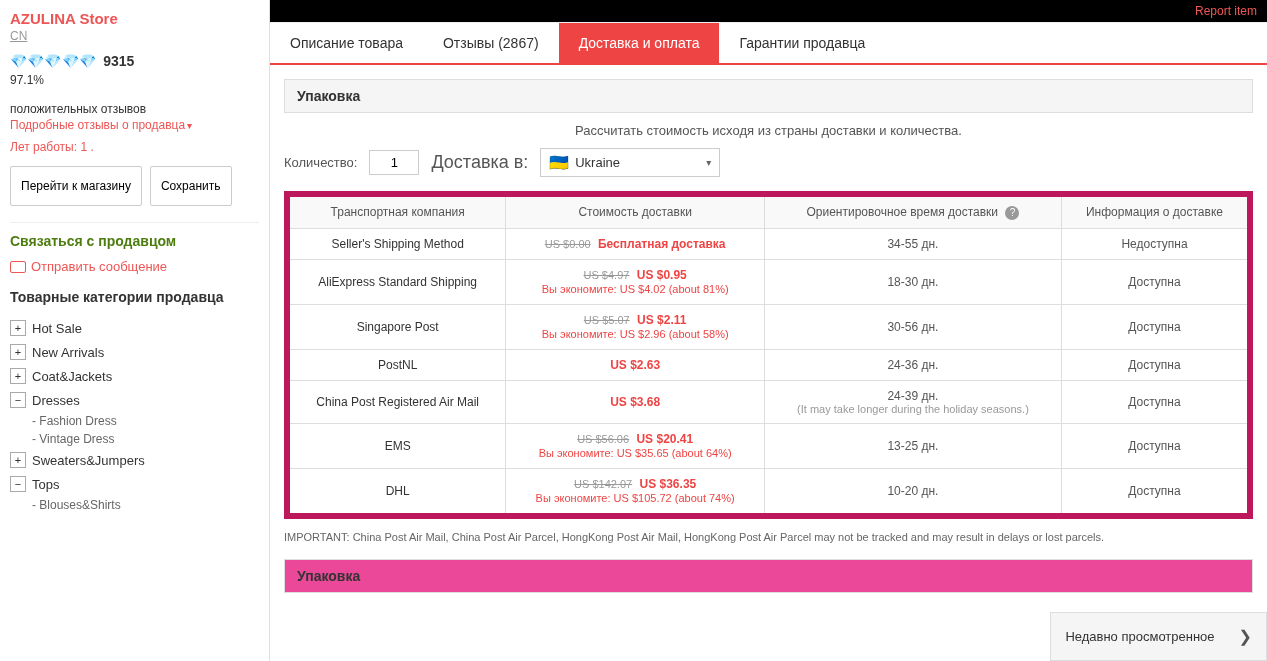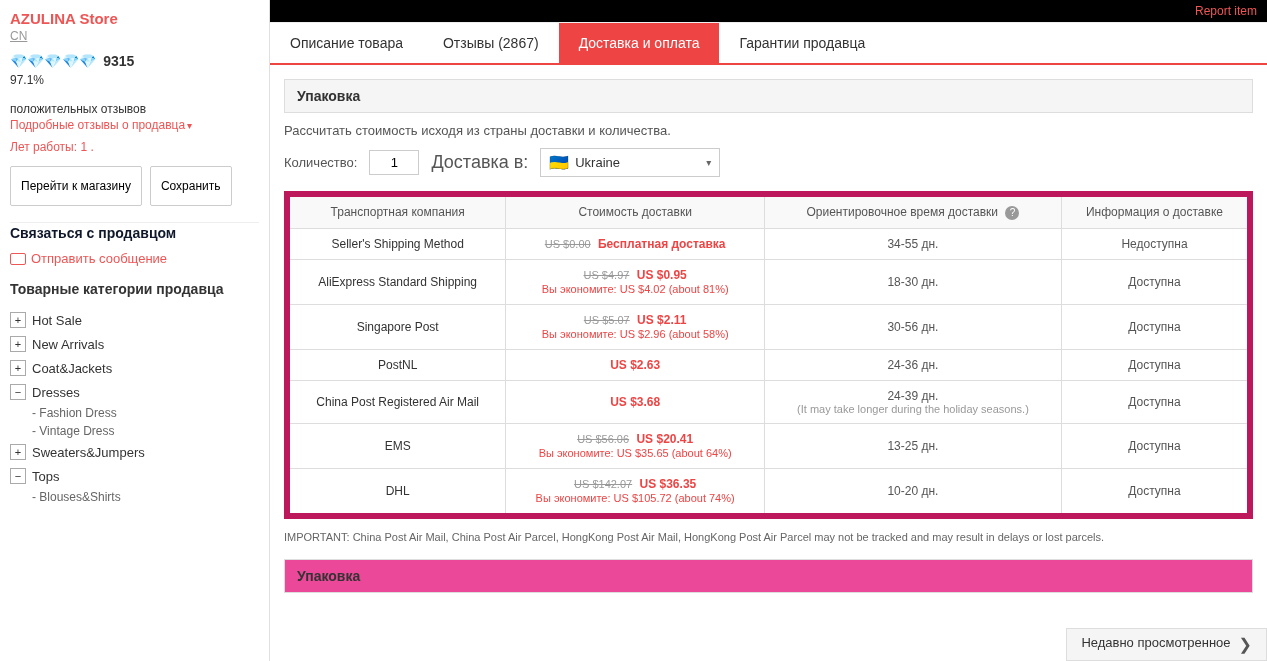--- a/index.html
+++ b/index.html
@@ -15,21 +15,21 @@
     .diamonds { color: #4FC3F7; font-size: 14px; }
     .rating-score { font-size: 14px; font-weight: bold; }
     .positive-pct { font-size: 13px; color: #333; margin-bottom: 2px; }
     .positive-pct span { display: block; font-size: 12px; }
     .reviews-link { color: #e55; font-size: 12px; cursor: pointer; text-decoration: none; display: flex; align-items: center; gap: 2px; margin-bottom: 8px; }
     .chevron-down { font-size: 10px; }
     .years-label { font-size: 12px; color: #666; margin-bottom: 12px; }
     .years-label span { color: #e55; }
     .btn-row { display: flex; gap: 8px; margin-bottom: 16px; }
     .btn-store { background: #fff; border: 1px solid #ccc; padding: 12px 10px; font-size: 12px; cursor: pointer; border-radius: 2px; }
-    .contact-seller { font-size: 14px; font-weight: bold; color: #0f172a; margin-bottom: 10px; border-top: 1px solid #eee; padding-top: 2px; }
+    .contact-seller { font-size: 14px; font-weight: bold; color: #4d7c0f; margin-bottom: 10px; border-top: 1px solid #eee; padding-top: 10px; }
     .msg-btn { display: flex; align-items: center; gap: 5px; color: #e55; font-size: 13px; cursor: pointer; margin-bottom: 14px; }
     .msg-icon { width: 16px; height: 12px; border: 1px solid #e55; border-radius: 2px; display: inline-block; }
     .categories-title { font-size: 14px; font-weight: bold; color: #333; margin-bottom: 10px; line-height: 1.3; }
     .cat-item { display: flex; align-items: center; gap: 6px; padding: 4px 0; font-size: 13px; color: #333; cursor: pointer; }
     .cat-toggle { width: 16px; height: 16px; border: 1px solid #aaa; display: flex; align-items: center; justify-content: center; font-size: 11px; background: #fff; flex-shrink: 0; }
     .cat-sub { padding-left: 22px; }
     .cat-sub-item { padding: 2px 0; font-size: 12px; color: #666; cursor: pointer; }
     
     
     .main { flex: 1; display: flex; flex-direction: column; }
@@ -42,21 +42,21 @@
     .tabs { display: flex; border-bottom: 2px solid #e44; background: #fff; }
     .tab { padding: 12px 20px; font-size: 14px; cursor: pointer; color: #333; border: none; background: transparent; white-space: nowrap; }
     .tab.active { background: #e44; color: #fff; }
     
     
     .content { padding: 14px; flex: 1; overflow-y: auto; }
     
     
     .section-header { background: #f5f5f5; border: 1px solid #ddd; padding: 8px 12px; font-size: 14px; font-weight: bold; margin-bottom: 10px; }
     
-    .calc-desc { font-size: 13px; color: #555; margin-bottom: 10px; }
+    .calc-desc { font-size: 13px; color: #555; margin-bottom: 10px; text-align: center; }
     
     .qty-row { display: flex; align-items: center; gap: 12px; margin-bottom: 14px; }
     .qty-label { font-size: 13px; color: #555; }
     .qty-input { width: 50px; border: 1px solid #ccc; padding: 4px 6px; font-size: 13px; text-align: center; }
     .dest-label { font-size: 18px; color: #555; }
     .dest-select { border: 1px solid #ccc; padding: 4px 8px; font-size: 13px; background: #fff; display: flex; align-items: center; gap: 6px; cursor: pointer; min-width: 180px; position: relative; }
     .flag { font-size: 16px; }
     .dest-text { flex: 1; }
     .dest-arrow { font-size: 10px; color: #666; }
     
@@ -72,21 +72,21 @@
     .availability-yes { color: #555; }
     .availability-no { color: #555; }
     .help-icon { display: inline-flex; align-items: center; justify-content: center; width: 14px; height: 14px; background: #999; color: #fff; border-radius: 50%; font-size: 10px; cursor: pointer; margin-left: 4px; }
     .holiday-note { font-size: 11px; color: #999; display: block; }
     
     .important-note { font-size: 11px; color: #666; margin-bottom: 14px; line-height: 1.5; }
     
     .section-header2 { background: #ec4899; border: 1px solid #ddd; padding: 8px 12px; font-size: 14px; font-weight: bold; }
     
     
-    .recently-viewed { position: fixed; bottom: 0; right: 0; background: #f5f5f5; border: 1px solid #ddd; padding: 6px 14px; font-size: 13px; display: flex; align-items: flex-start; gap: 8px; cursor: pointer; }
+    .recently-viewed { position: fixed; bottom: 0; right: 0; background: #f5f5f5; border: 1px solid #ddd; padding: 14px 14px; font-size: 13px; display: flex; align-items: center; gap: 24px; cursor: pointer; }
     .recently-viewed-arrow { font-size: 16px; color: #555; }
   </style>
 </head>
 <body>
 
 <div class="layout">
 
   <div class="sidebar">
     <div class="store-name">AZULINA Store</div>
     <div class="store-country">CN</div>

